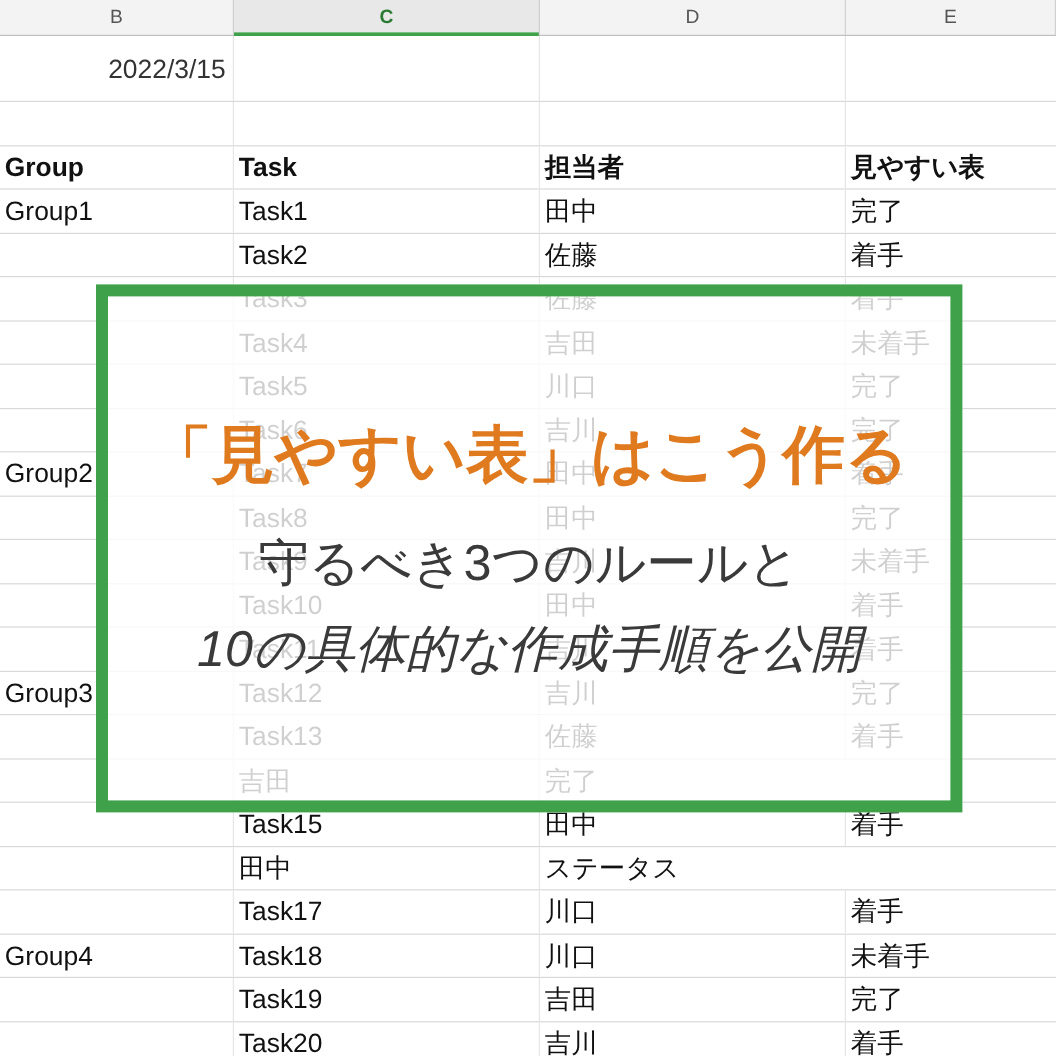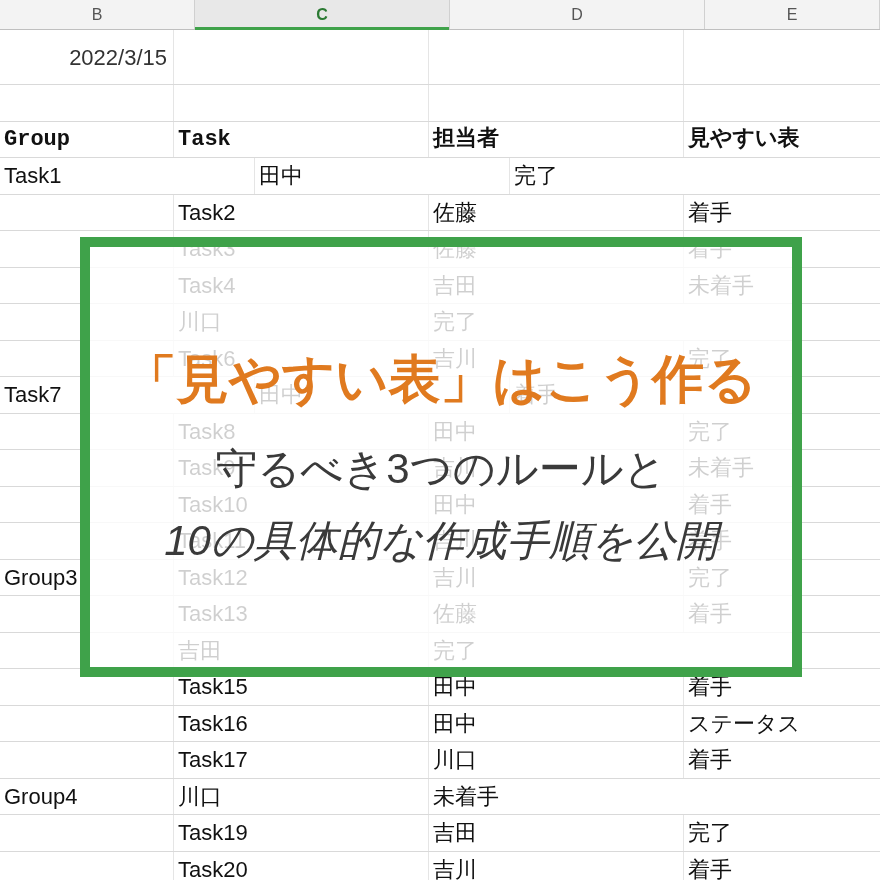--- a/index.html
+++ b/index.html
@@ -56,28 +56,27 @@
     border-bottom: 1px solid #d9d9d9;
     font-size: 22px;
     line-height: 36px;
     white-space: nowrap;
   }
   .row .cell {
     border-right: 1px solid #e5e5e5;
     padding: 0 6px 0 4px;
     overflow: hidden;
   }
-  .row .cell.B { width: 174px; }
+  .row .cell.B { width: 195px; }
   .row .cell.C { width: 255px; }
   .row .cell.D { width: 255px; }
   .row .cell.E { width: 175px; border-right: none; }
 
   .row.header-row {
     font-weight: 700;
-    font-family: Liberation Mono, monospace;
   }
   .row.spacer .cell { color: transparent; }
 
   .date-cell {
     text-align: right;
     color: #333;
     padding-right: 18px;
   }
 
   
@@ -140,20 +139,21 @@
 
   <div class="row header-row">
     <div class="cell B">Group</div>
     <div class="cell C">Task</div>
     <div class="cell D">担当者</div>
     <div class="cell E">見やすい表</div>
   </div>
 
   <div id="data-rows">
       <div class="row">
+        <div class="cell B">Group1</div>
         <div class="cell C">Task1</div>
         <div class="cell D">田中</div>
         <div class="cell E">完了</div>
       </div>
       <div class="row">
         <div class="cell B"></div>
         <div class="cell C">Task2</div>
         <div class="cell D">佐藤</div>
         <div class="cell E">着手</div>
       </div>
@@ -164,30 +164,32 @@
         <div class="cell E">着手</div>
       </div>
       <div class="row">
         <div class="cell B"></div>
         <div class="cell C">Task4</div>
         <div class="cell D">吉田</div>
         <div class="cell E">未着手</div>
       </div>
       <div class="row">
         <div class="cell B"></div>
+        <div class="cell C">Task5</div>
         <div class="cell D">川口</div>
         <div class="cell E">完了</div>
       </div>
       <div class="row">
         <div class="cell B"></div>
         <div class="cell C">Task6</div>
         <div class="cell D">吉川</div>
         <div class="cell E">完了</div>
       </div>
       <div class="row">
+        <div class="cell B">Group2</div>
         <div class="cell C">Task7</div>
         <div class="cell D">田中</div>
         <div class="cell E">着手</div>
       </div>
       <div class="row">
         <div class="cell B"></div>
         <div class="cell C">Task8</div>
         <div class="cell D">田中</div>
         <div class="cell E">完了</div>
       </div>
@@ -227,32 +229,32 @@
         <div class="cell E">完了</div>
       </div>
       <div class="row">
         <div class="cell B"></div>
         <div class="cell C">Task15</div>
         <div class="cell D">田中</div>
         <div class="cell E">着手</div>
       </div>
       <div class="row">
         <div class="cell B"></div>
-        <div class="cell C">Task16</div>
         <div class="cell D">田中</div>
         <div class="cell E">ステータス</div>
       </div>
       <div class="row">
         <div class="cell B"></div>
         <div class="cell C">Task17</div>
         <div class="cell D">川口</div>
         <div class="cell E">着手</div>
       </div>
       <div class="row">
         <div class="cell B">Group4</div>
+        <div class="cell C">Task18</div>
         <div class="cell D">川口</div>
         <div class="cell E">未着手</div>
       </div>
       <div class="row">
         <div class="cell B"></div>
         <div class="cell C">Task19</div>
         <div class="cell D">吉田</div>
         <div class="cell E">完了</div>
       </div>
       <div class="row">

